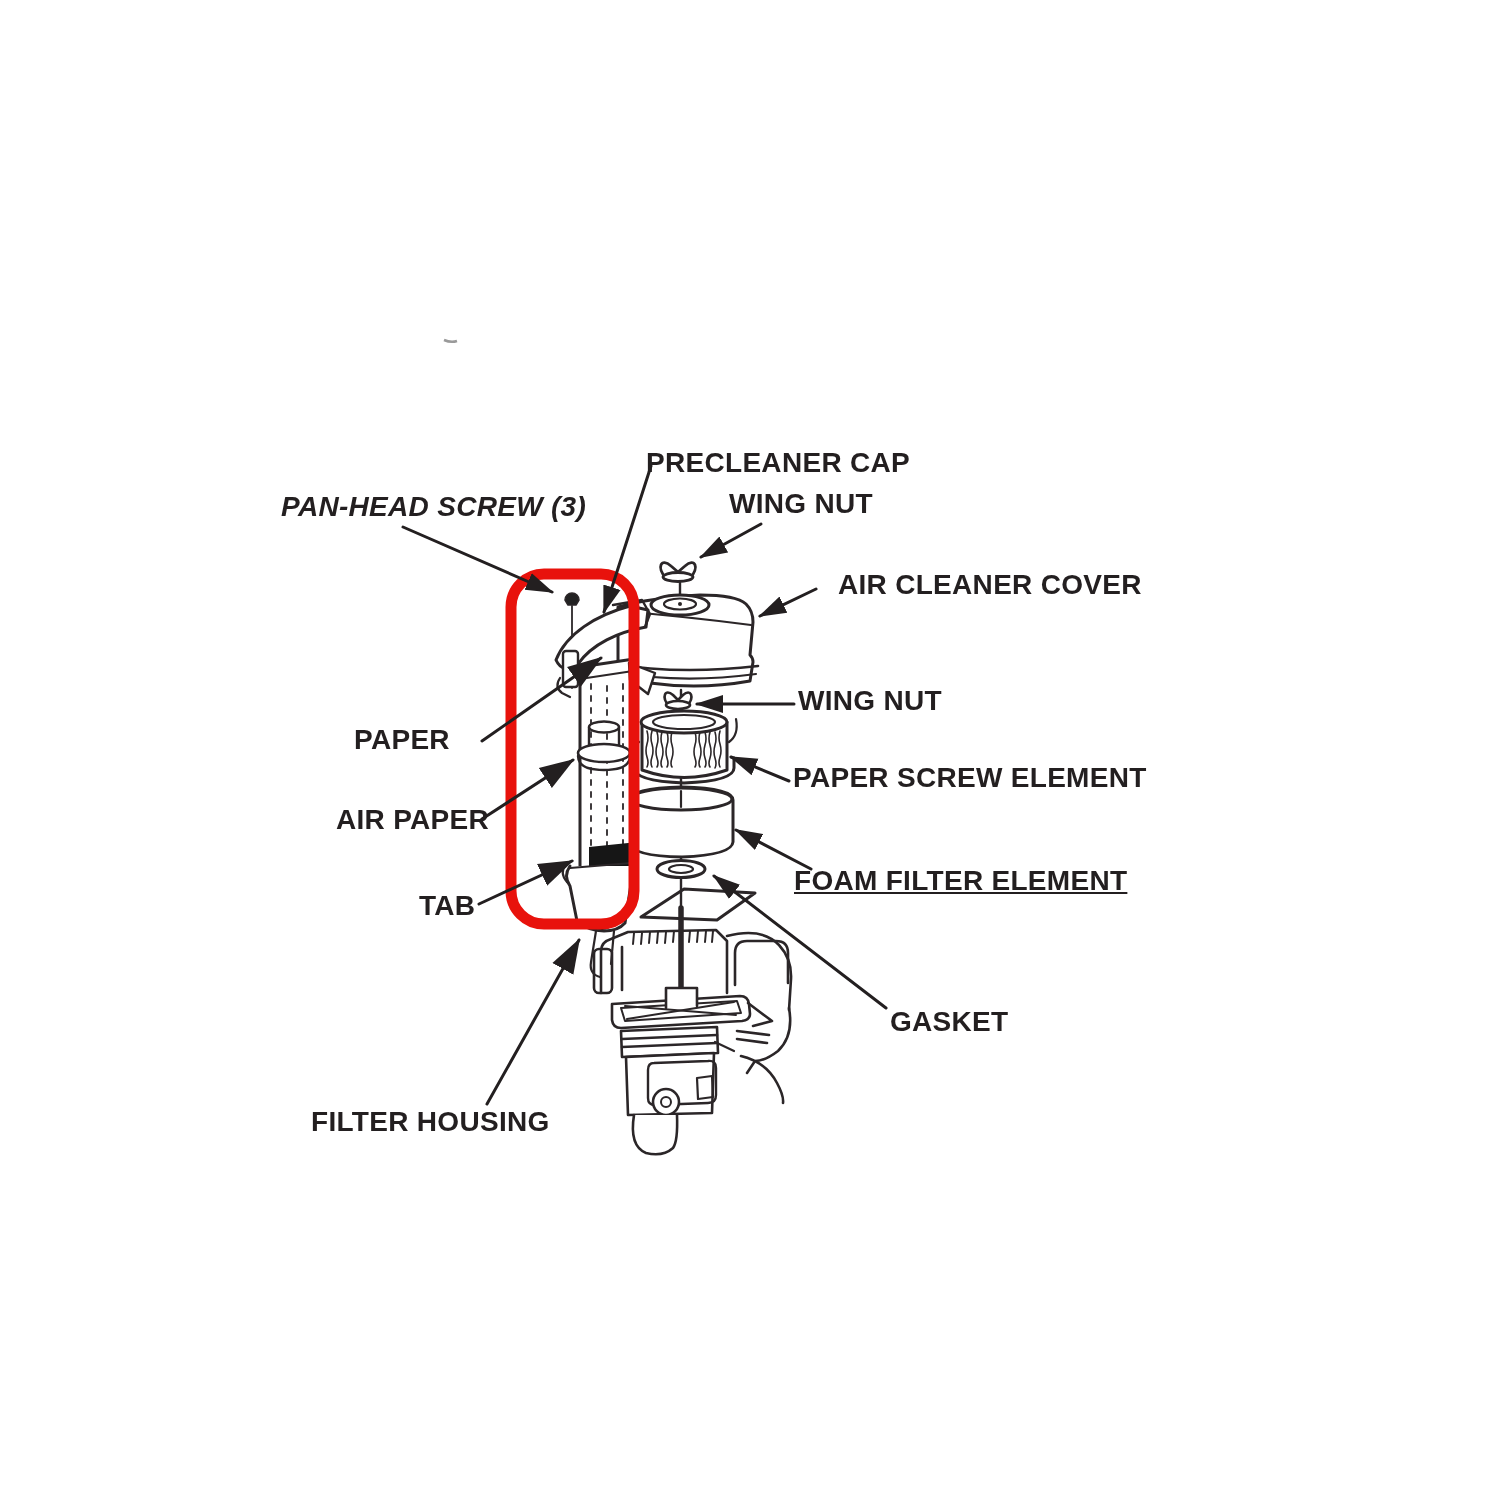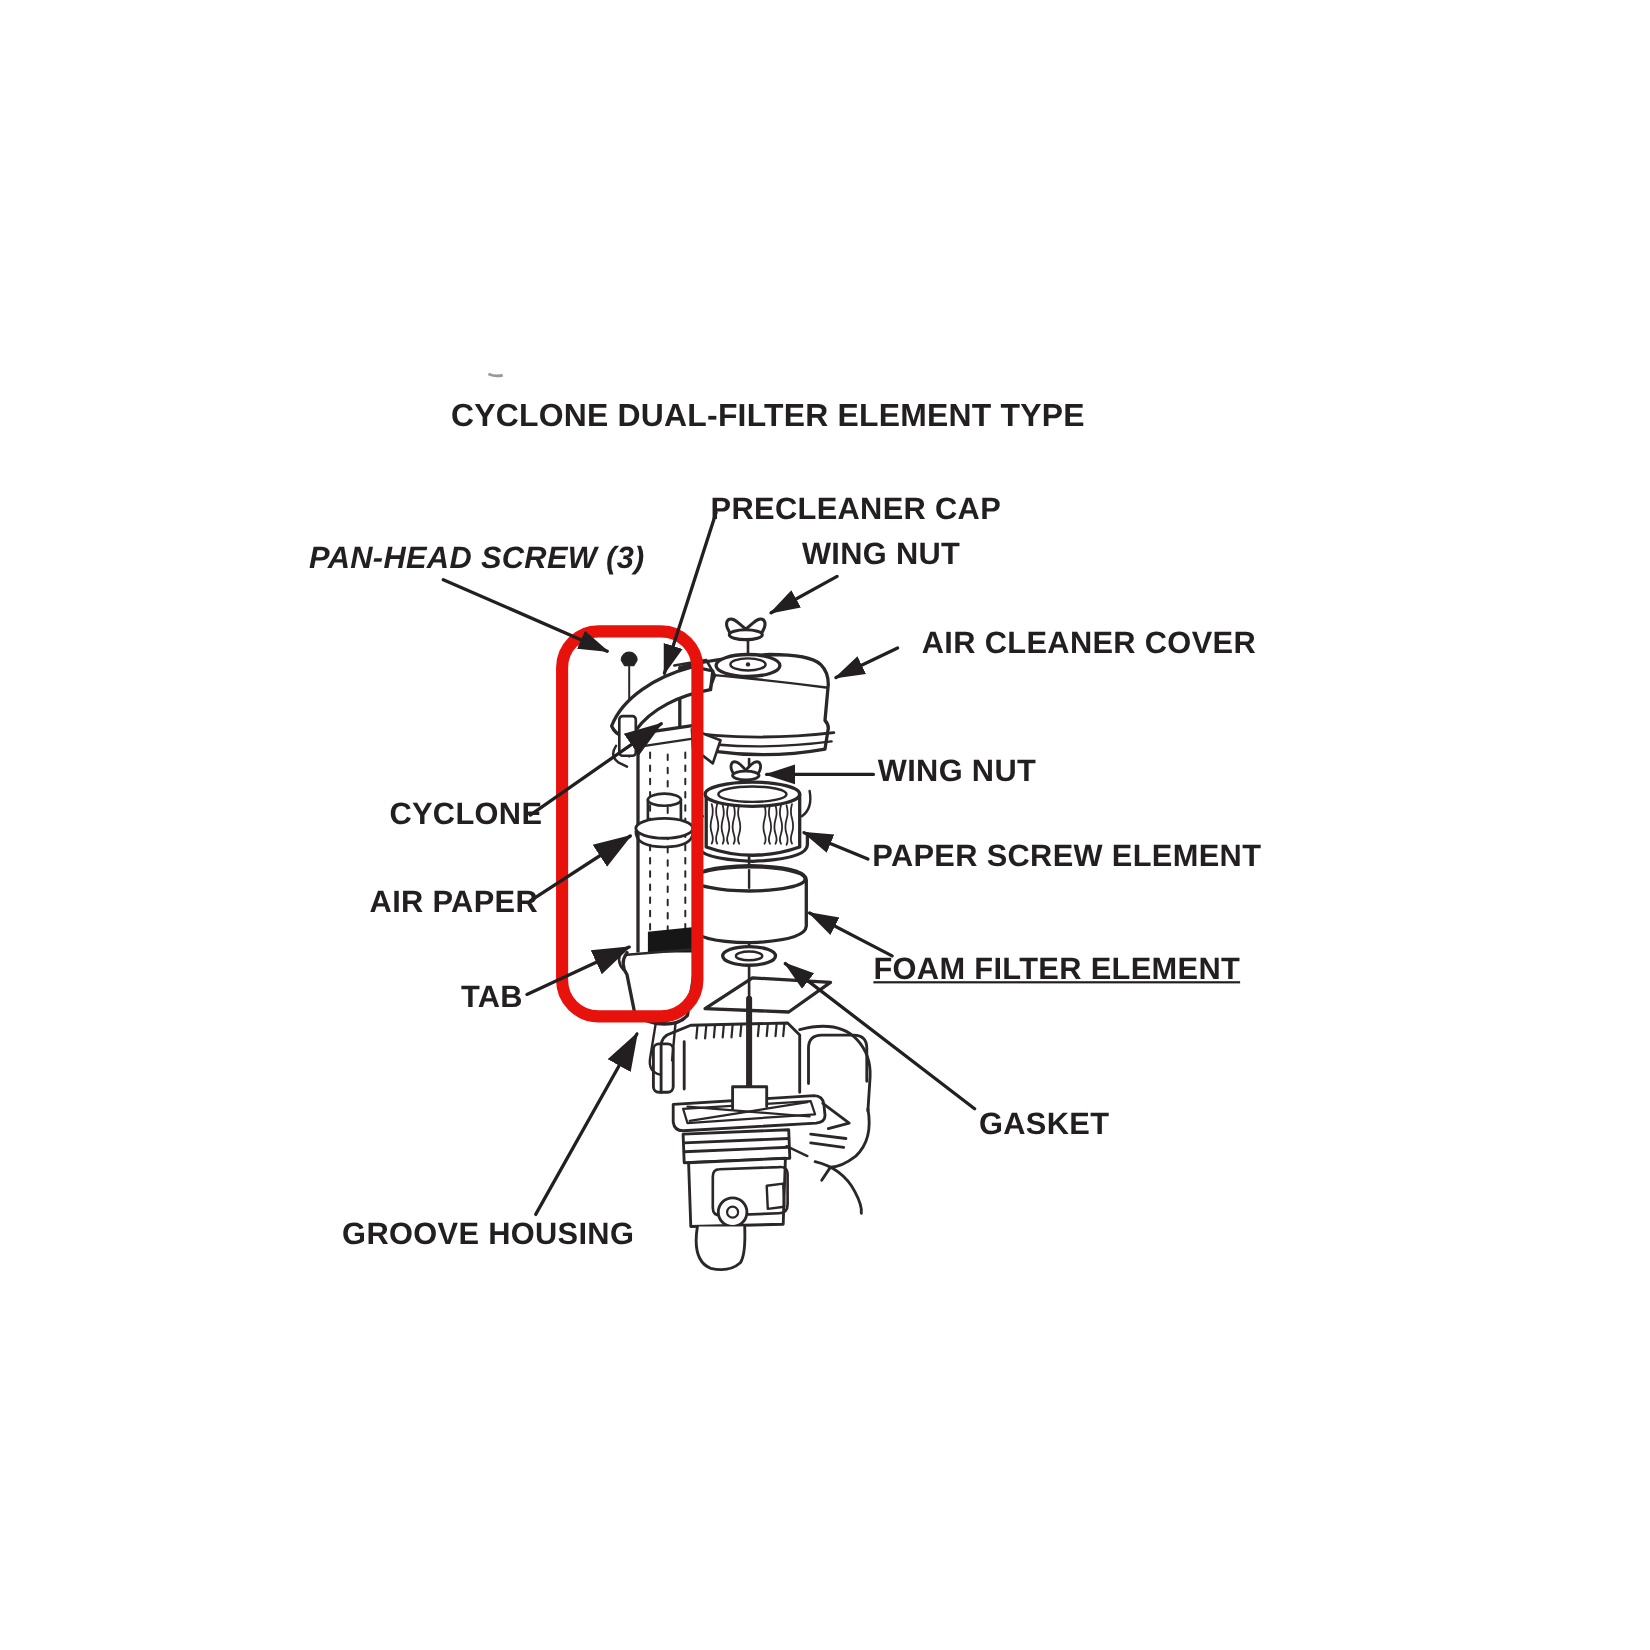--- a/index.html
+++ b/index.html
@@ -202,38 +202,37 @@
       <path d="M789,781 L731,757" marker-end="url(#arrow)"></path>
       <path d="M811,869 L736,830" marker-end="url(#arrow)"></path>
       <path d="M886,1008 L714,876" marker-end="url(#arrow)"></path>
       <path d="M482,741 L601,658" marker-end="url(#arrowBig)"></path>
       <path d="M482,819 L573,760" marker-end="url(#arrowBig)"></path>
       <path d="M479,904 L572,861" marker-end="url(#arrowBig)"></path>
       <path d="M487,1104 L579,940" marker-end="url(#arrowBig)"></path>
     </g>
   </svg>
 
-  <div class="lbl title" style="left:410px;top:362px;">CYCLONE DUAL-FILTER ELEMENT TYPE</div>
 
   <div class="lbl" style="left:646px;top:427px;margin-top:20px;">PRECLEANER CAP</div>
 
   <div class="lbl" style="left:281px;top:491px;font-style:italic;">PAN-HEAD SCREW (3)</div>
 
   <div class="lbl" style="left:729px;top:488px;">WING NUT</div>
 
   <div class="lbl" style="left:838px;top:569px;">AIR CLEANER COVER</div>
 
   <div class="lbl" style="left:798px;top:685px;">WING NUT</div>
 
   <div class="lbl" style="left:793px;top:762px;">PAPER SCREW ELEMENT</div>
 
   <div class="lbl" style="left:794px;top:865px;text-decoration:underline;">FOAM FILTER ELEMENT</div>
 
   <div class="lbl" style="left:890px;top:1006px;">GASKET</div>
 
-  <div class="lbl" style="left:354px;top:724px;">CYCLONE</div>
+  <div class="lbl" style="left:354px;top:724px;">PAPER</div>
 
   <div class="lbl" style="left:336px;top:804px;">AIR PAPER</div>
 
   <div class="lbl" style="left:419px;top:890px;">TAB</div>
 
-  <div class="lbl" style="left:311px;top:1106px;">GROOVE HOUSING</div>
+  <div class="lbl" style="left:311px;top:1106px;">FILTER HOUSING</div>
 </div>
 
 </body></html>

